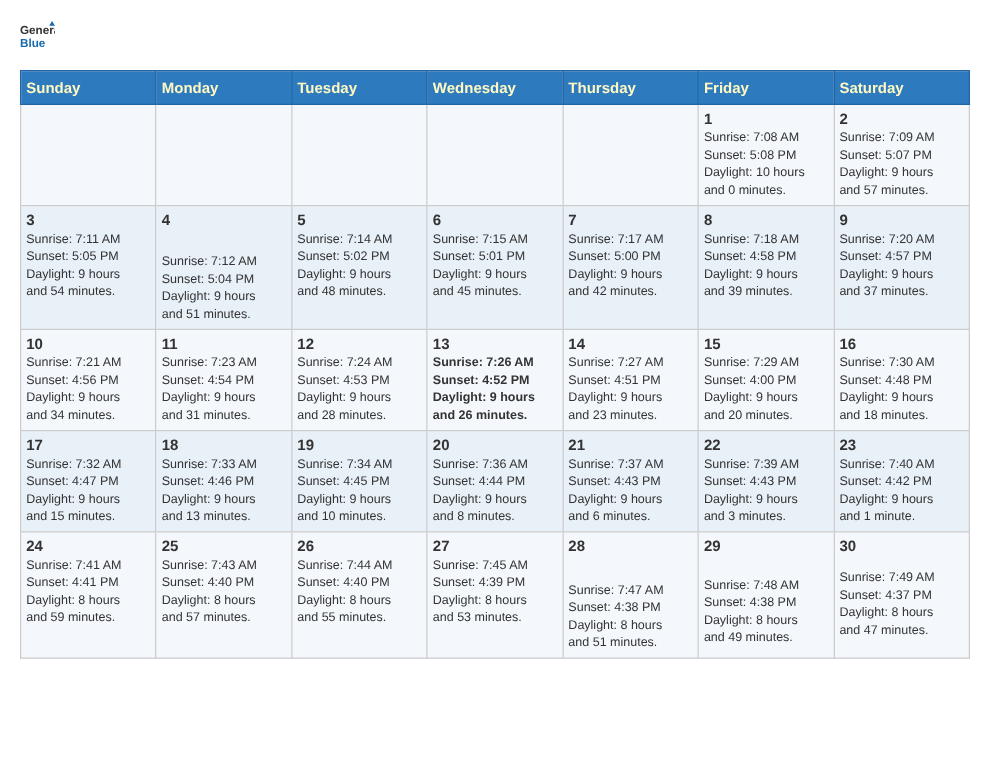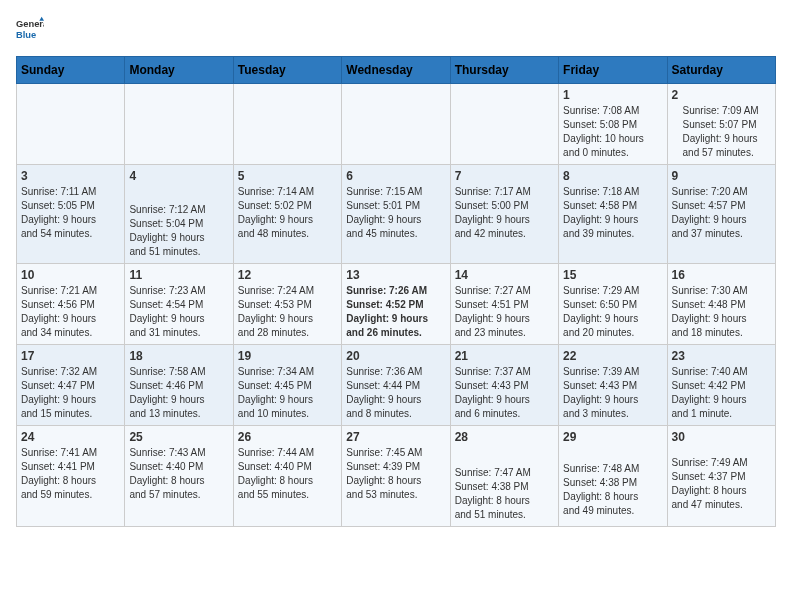--- a/index.html
+++ b/index.html
@@ -36,21 +36,21 @@
     .location {
       font-size: 14px;
       color: #555;
     }
     table {
       width: 100%;
       border-collapse: collapse;
     }
     thead tr th {
       background-color: #2e7abf;
-      color: #000000;
+      color: #fef9c3;
       font-size: 12px;
       font-weight: bold;
       padding: 6px 4px;
       text-align: left;
       border: 1px solid #2265a3;
     }
     tbody tr td {
       vertical-align: top;
       font-size: 10.5px;
       color: #333;
@@ -122,21 +122,21 @@
         <td class="empty-cell"></td>
         <td>
           <span class="day-number">1</span>
           <div class="day-info" style="white-space: pre-line;">Sunrise: 7:08 AM
 Sunset: 5:08 PM
 Daylight: 10 hours
 and 0 minutes.</div>
         </td>
         <td>
           <span class="day-number">2</span>
-          <div class="day-info" style="white-space: pre-line; margin-left: 11px;">Sunrise: 7:09 AM
+          <div class="day-info" style="white-space: pre-line;">Sunrise: 7:09 AM
 Sunset: 5:07 PM
 Daylight: 9 hours
 and 57 minutes.</div>
         </td>
       </tr>
       <tr>
         <td>
           <span class="day-number">3</span>
           <div class="day-info" style="white-space: pre-line;">Sunrise: 7:11 AM
 Sunset: 5:05 PM
@@ -218,21 +218,21 @@
         <td>
           <span class="day-number">14</span>
           <div class="day-info" style="white-space: pre-line;">Sunrise: 7:27 AM
 Sunset: 4:51 PM
 Daylight: 9 hours
 and 23 minutes.</div>
         </td>
         <td>
           <span class="day-number">15</span>
           <div class="day-info" style="white-space: pre-line;">Sunrise: 7:29 AM
-Sunset: 6:50 PM
+Sunset: 4:00 PM
 Daylight: 9 hours
 and 20 minutes.</div>
         </td>
         <td>
           <span class="day-number">16</span>
           <div class="day-info" style="white-space: pre-line;">Sunrise: 7:30 AM
 Sunset: 4:48 PM
 Daylight: 9 hours
 and 18 minutes.</div>
         </td>
@@ -240,21 +240,21 @@
       <tr>
         <td>
           <span class="day-number">17</span>
           <div class="day-info" style="white-space: pre-line;">Sunrise: 7:32 AM
 Sunset: 4:47 PM
 Daylight: 9 hours
 and 15 minutes.</div>
         </td>
         <td>
           <span class="day-number">18</span>
-          <div class="day-info" style="white-space: pre-line;">Sunrise: 7:58 AM
+          <div class="day-info" style="white-space: pre-line;">Sunrise: 7:33 AM
 Sunset: 4:46 PM
 Daylight: 9 hours
 and 13 minutes.</div>
         </td>
         <td>
           <span class="day-number">19</span>
           <div class="day-info" style="white-space: pre-line;">Sunrise: 7:34 AM
 Sunset: 4:45 PM
 Daylight: 9 hours
 and 10 minutes.</div>

